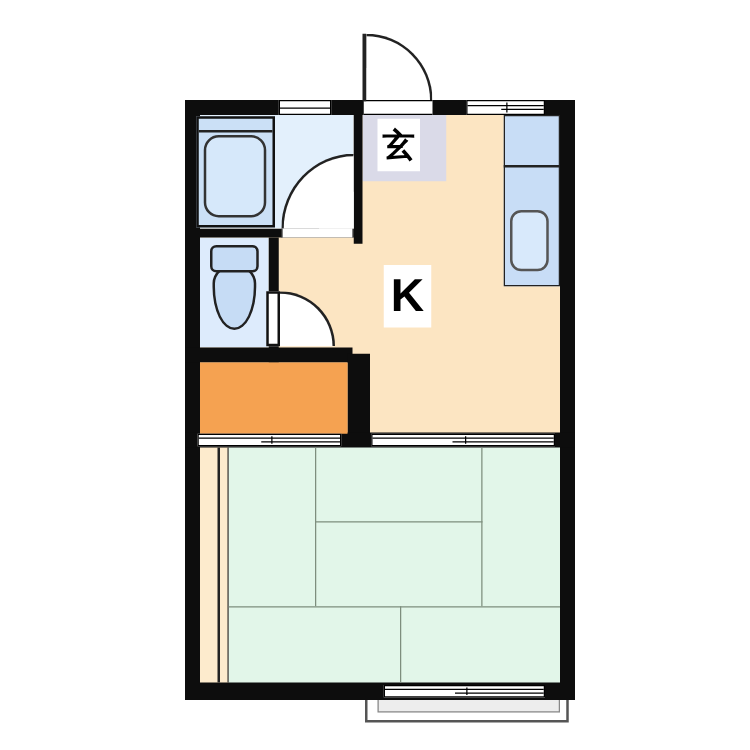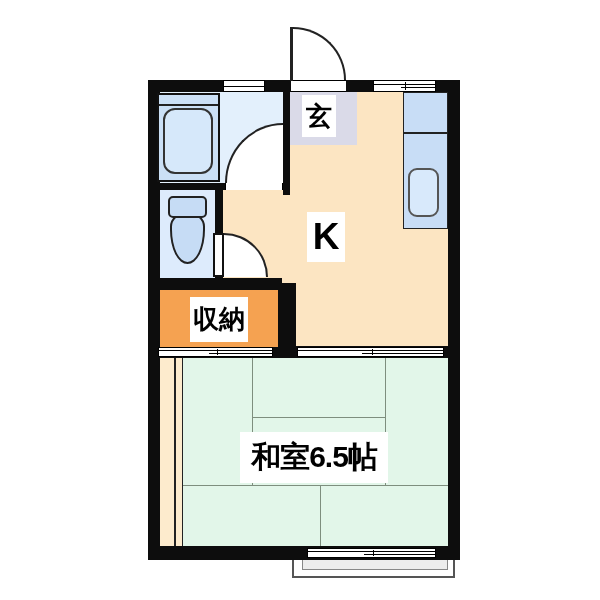--- a/index.html
+++ b/index.html
@@ -123,16 +123,14 @@
       <div class="tick"></div>
     </div>
   <div class="abs slide" style="left:307px;top:548px;width:129px;height:10px;">
       <div class="l1"></div>
       <div class="l2"></div>
       <div class="tick"></div>
     </div>
 
   <div class="abs lbl" style="left:302px;top:95px;width:34px;height:42px;font-size:26px;">玄</div>
   <div class="abs lbl" style="left:307px;top:212px;width:38px;height:50px;font-size:37px;">K</div>
-  <div class="abs lbl" style="left:190px;top:297px;width:58px;height:45px;font-size:26px;">収納</div>
-  <div class="abs lbl" style="left:240px;top:432px;width:148px;height:51px;font-size:30px;letter-spacing:-1px;">和室6.5帖</div>
 
 </div>
 
 </body></html>

